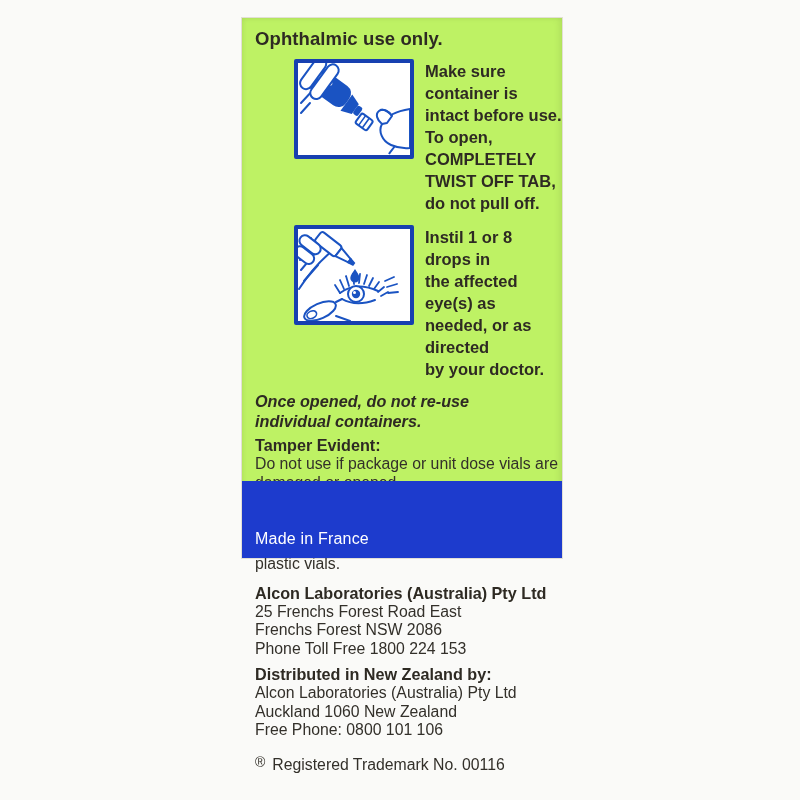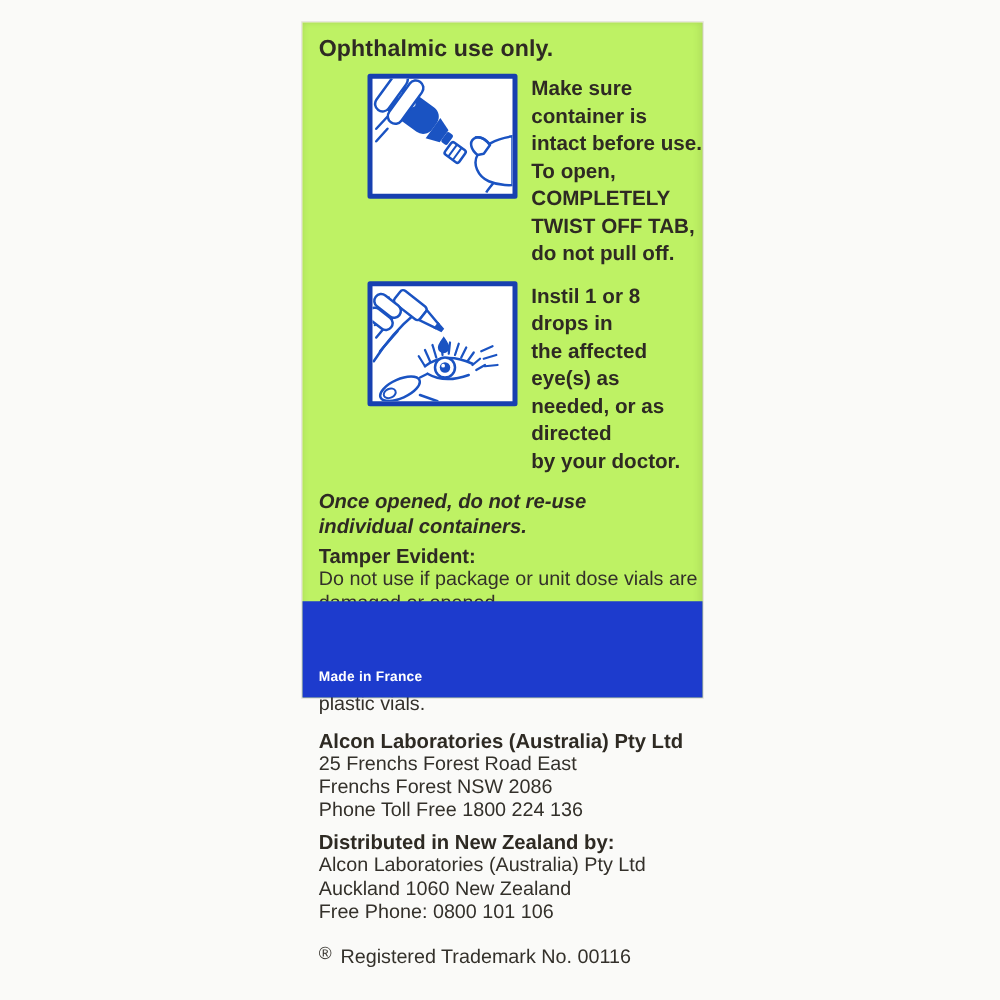--- a/index.html
+++ b/index.html
@@ -52,21 +52,21 @@
   .para.gap-lg{margin-bottom:9px;}
   .para.gap-md{margin-bottom:6px;}
   .trademark{margin-top:13px;}
   .trademark .sym{font-size:14px;vertical-align:3px;margin-right:7px;}
   .bottom-band{
     position:absolute;left:0;bottom:0;width:320px;height:77px;
     background:#1d3bcd;
   }
   .made-in{
     position:absolute;left:13px;bottom:10px;
-    color:#ffffff;font-weight:bold;font-size:11px;letter-spacing:.2px;
+    color:#ffffff;font-weight:normal;font-size:16px;letter-spacing:.2px;
   }
 </style>
 </head>
 <body>
 
 <div class="stage">
   <div class="package">
 
     <div class="top-note">Ophthalmic use only.</div>
 
@@ -182,21 +182,21 @@
         <div class="h">How Supplied:</div>
         <div class="t">Sterilised by a combination of steam and
 filtration, is supplied in sterile single use
 plastic vials.</div>
       </div>
 
       <div class="para gap-md">
         <div class="h">Alcon Laboratories (Australia) Pty Ltd</div>
         <div class="t">25 Frenchs Forest Road East
 Frenchs Forest NSW 2086
-Phone Toll Free 1800 224 136</div>
+Phone Toll Free 1800 224 153</div>
       </div>
 
       <div class="para">
         <div class="h">Distributed in New Zealand by:</div>
         <div class="t">Alcon Laboratories (Australia) Pty Ltd
 Auckland 1060 New Zealand
 Free Phone: 0800 101 106</div>
       </div>
 
       <div class="trademark">

